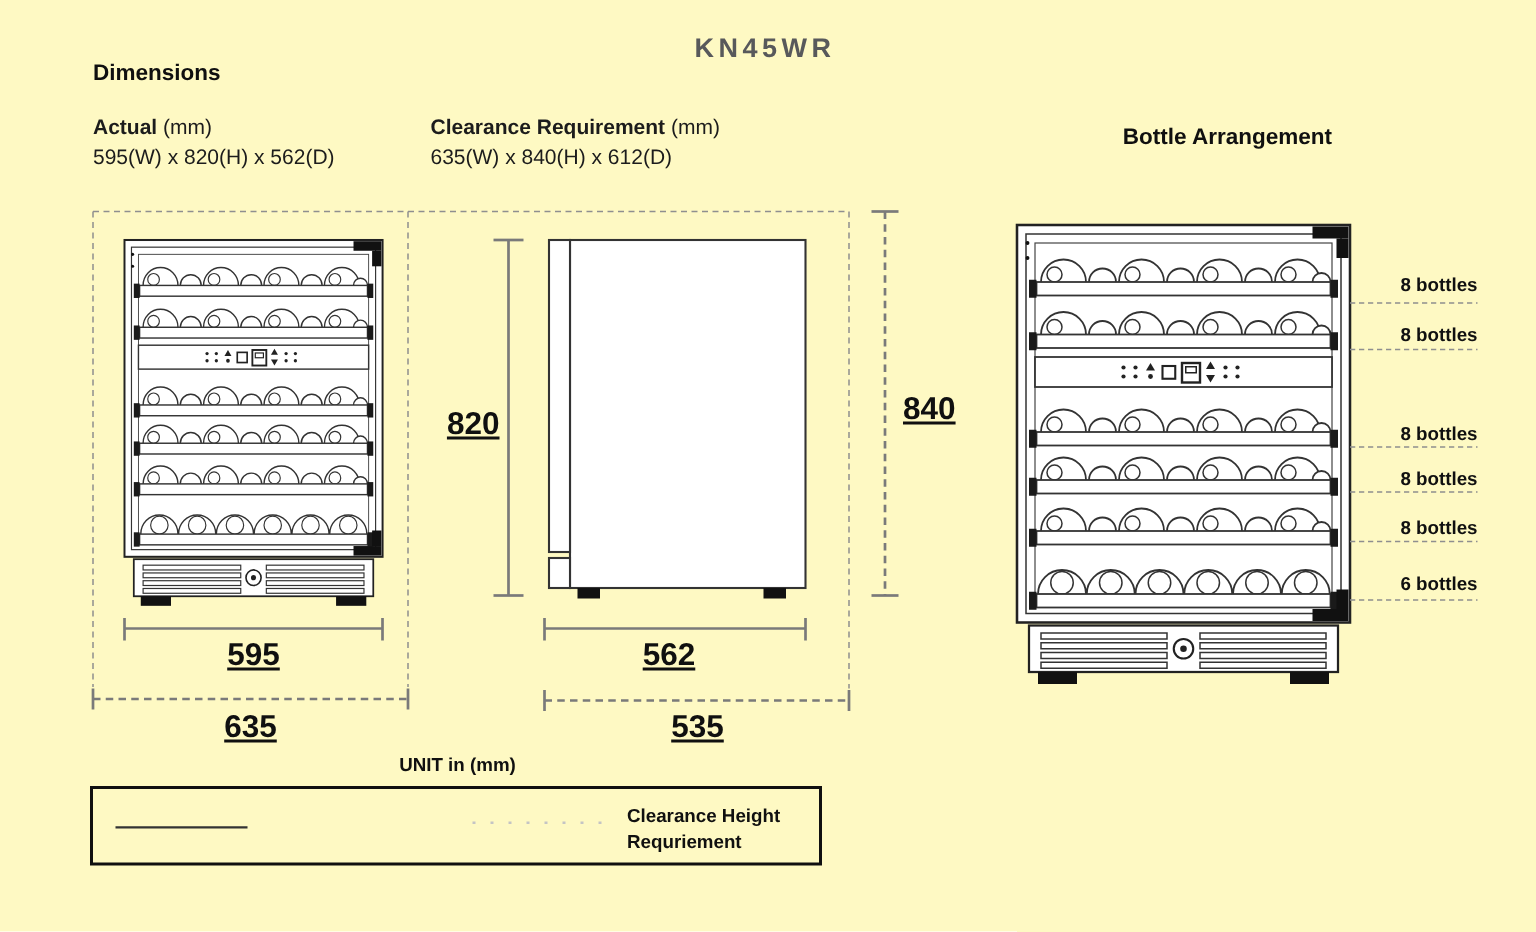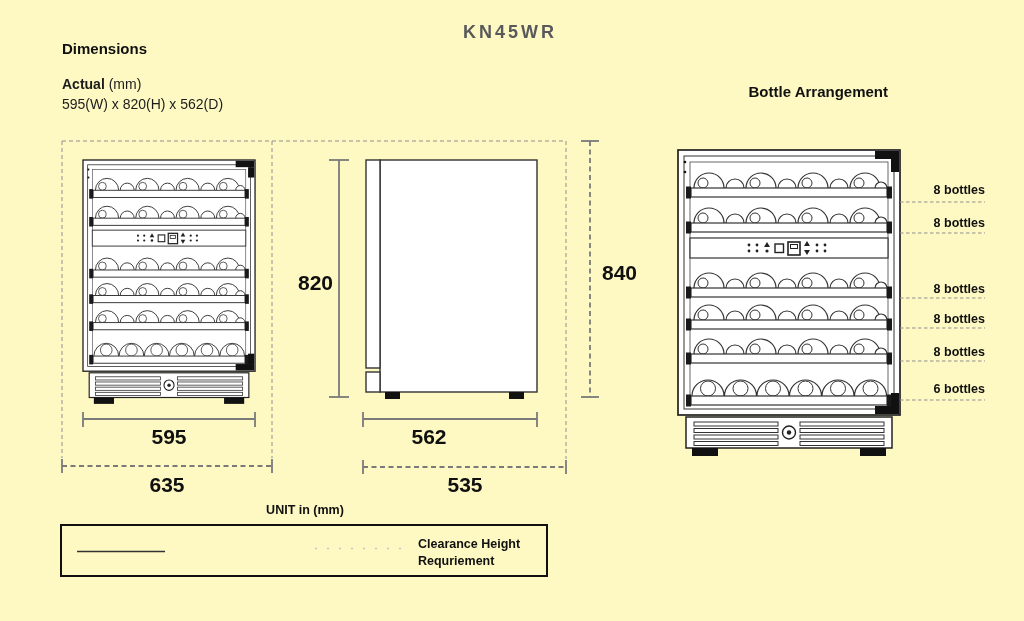--- a/index.html
+++ b/index.html
@@ -4,21 +4,21 @@
 <style>
   html,body{margin:0;padding:0;background:#fff;}
   .page{position:relative;width:1024px;height:621px;background:#fef9c3;overflow:hidden;
         font-family:"Liberation Sans",sans-serif;color:#161616;}
   .abs{position:absolute;}
   .b{font-weight:bold;}
   svg{position:absolute;left:0;top:0;}
   .title{font-size:18px;font-weight:bold;letter-spacing:3px;color:#58595b;}
   .h15{font-size:15px;font-weight:bold;color:#101010;}
   .t14{font-size:14px;color:#1c1c1c;}
-  .num{font-size:21px;font-weight:bold;color:#101010;}
+  .num{font-size:21px;font-weight:bold;color:#101010;text-decoration:underline;}
   .bottle-label{position:absolute;width:90px;text-align:right;font-size:12.5px;font-weight:bold;color:#101010;}
   .legend-box{position:absolute;left:60px;top:524px;width:488px;height:53px;border:2.5px solid #101010;box-sizing:border-box;}
   .legend-text{font-size:12.5px;font-weight:bold;line-height:17px;color:#101010;}
   .unit-lbl{font-size:12.5px;font-weight:bold;color:#101010;}
 </style>
 </head>
 <body>
 
 <div class="page">
 
@@ -167,28 +167,33 @@
   <div class="abs title" style="left:440px;top:22px;width:140px;text-align:center;">KN45WR</div>
 
   <div class="abs h15" style="left:62px;top:40px;">Dimensions</div>
 
   <div class="abs t14" style="left:62px;top:76px;">
     <span class="b">Actual</span>
     <span>(mm)</span>
   </div>
   <div class="abs t14" style="left:62px;top:96px;">595(W) x 820(H) x 562(D)</div>
 
+  <div class="abs t14" style="left:287px;top:76px;">
+    <span class="b">Clearance Requirement</span>
+    <span>(mm)</span>
+  </div>
+  <div class="abs t14" style="left:287px;top:96px;">635(W) x 840(H) x 612(D)</div>
 
   <div class="abs h15" style="left:688px;top:83px;width:200px;text-align:right;">Bottle Arrangement</div>
 
   <div class="abs num" style="left:295px;top:271px;width:38px;text-align:right;">820</div>
   <div class="abs num" style="left:602px;top:261px;">840</div>
   <div class="abs num" style="left:83px;top:425px;width:172px;text-align:center;">595</div>
   <div class="abs num" style="left:62px;top:473px;width:210px;text-align:center;">635</div>
-  <div class="abs num" style="left:342px;top:425px;width:174px;text-align:center;">562</div>
+  <div class="abs num" style="left:359px;top:425px;width:174px;text-align:center;">562</div>
   <div class="abs num" style="left:375px;top:473px;width:180px;text-align:center;">535</div>
 
   <div class="bottle-label" style="left:895px;top:183px;">8 bottles</div>
   <div class="bottle-label" style="left:895px;top:216px;">8 bottles</div>
   <div class="bottle-label" style="left:895px;top:282px;">8 bottles</div>
   <div class="bottle-label" style="left:895px;top:312px;">8 bottles</div>
   <div class="bottle-label" style="left:895px;top:345px;">8 bottles</div>
   <div class="bottle-label" style="left:895px;top:382px;">6 bottles</div>
 
   <div class="abs unit-lbl" style="left:230px;top:503px;width:150px;text-align:center;">UNIT in (mm)</div>

